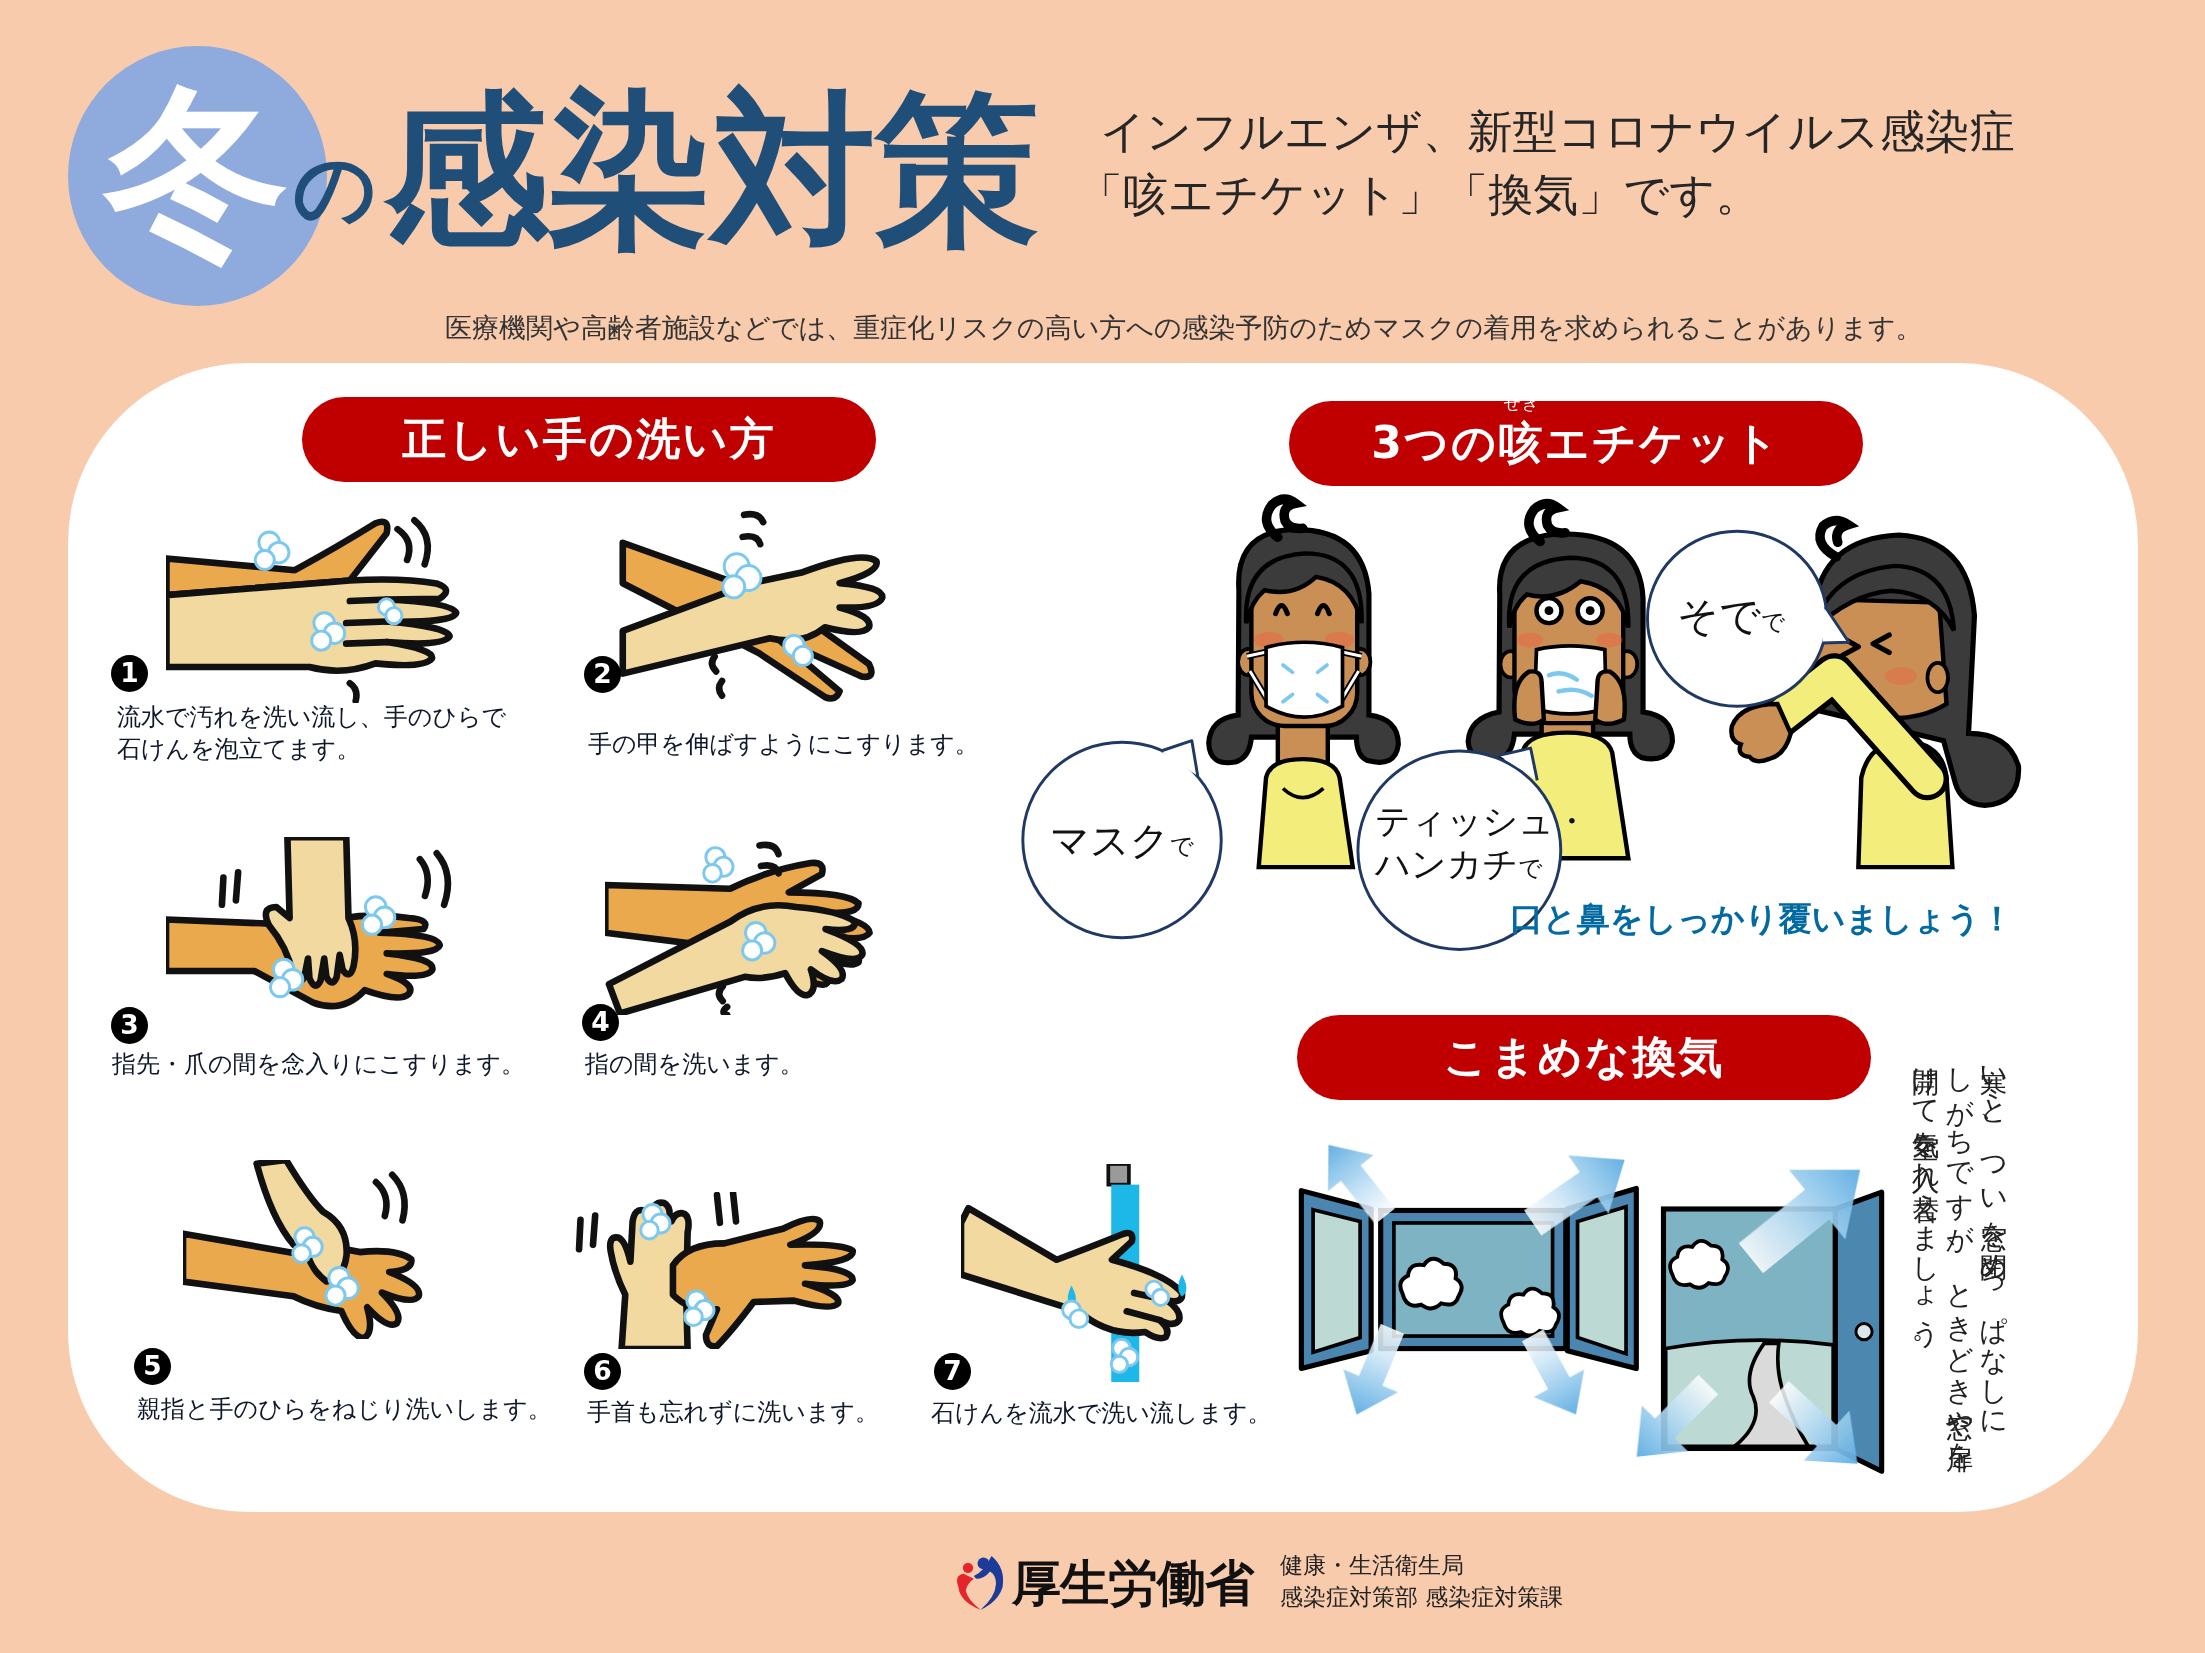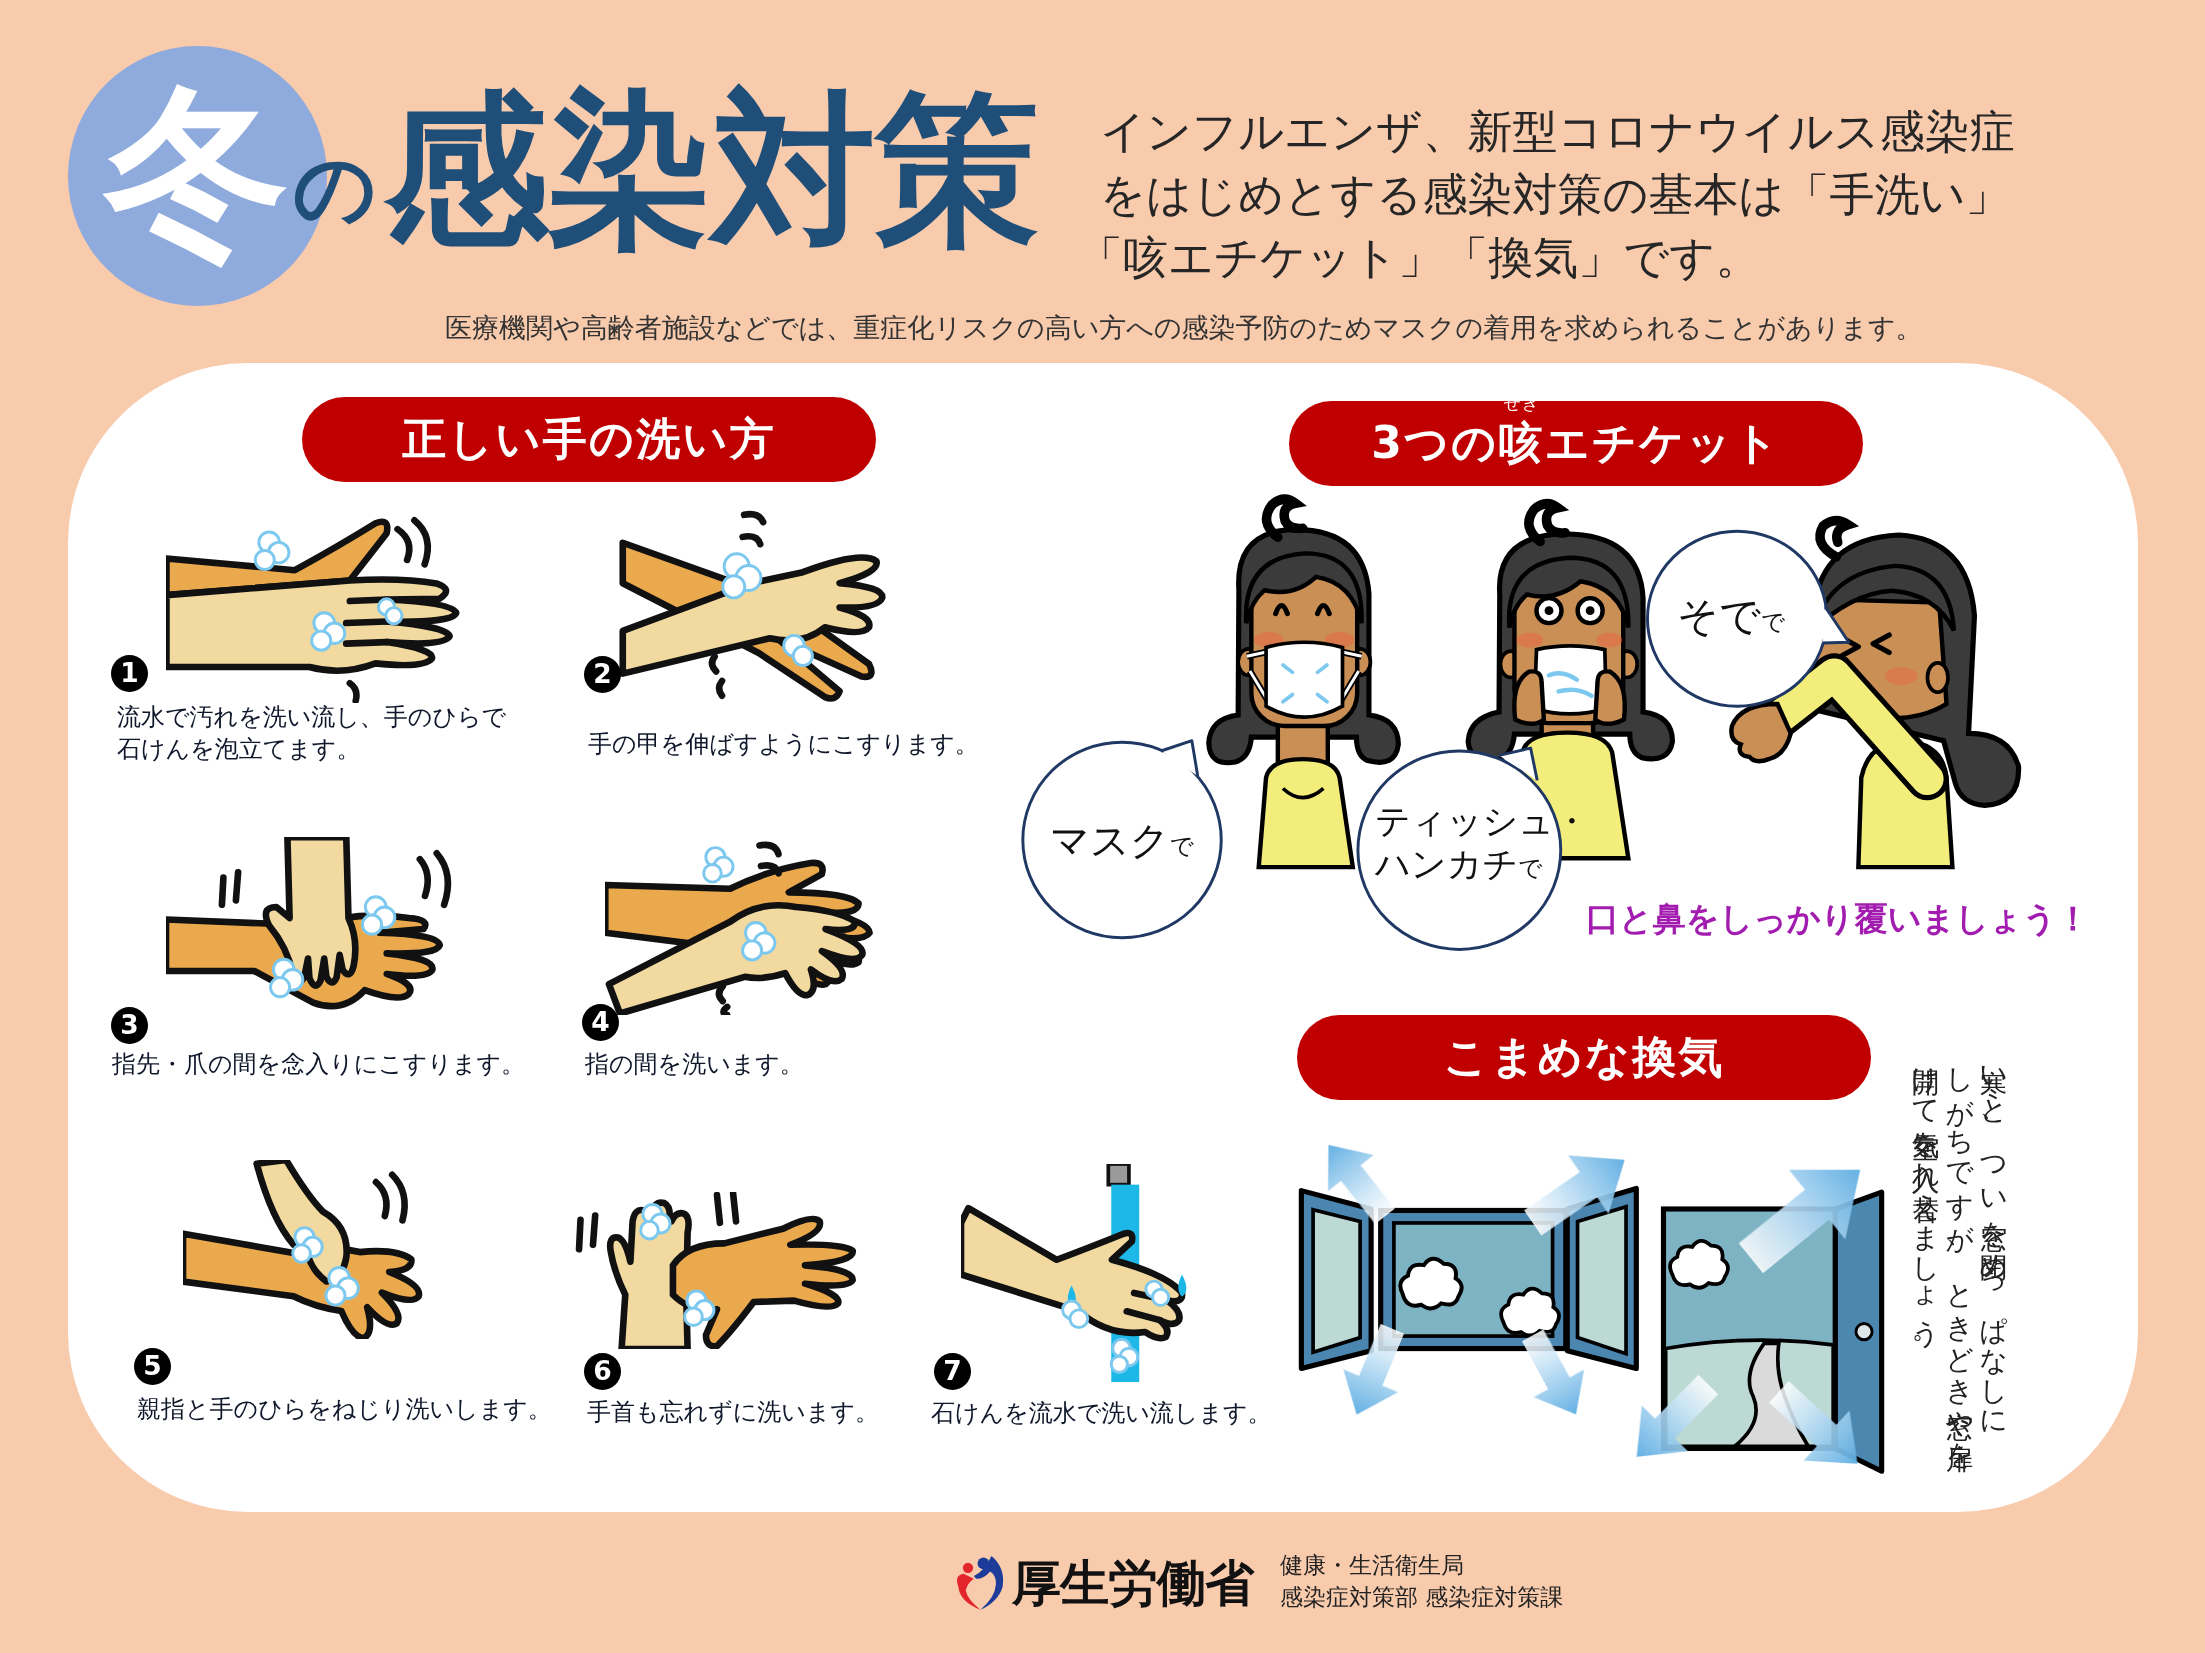--- a/index.html
+++ b/index.html
@@ -38,41 +38,40 @@
        display:flex;align-items:center;justify-content:center;line-height:1;}
   .step-text{font-size:24px;line-height:32px;color:#0f172a;white-space:nowrap;}
 
   .foam circle{fill:#fff;stroke:#7CC8EE;stroke-width:4;}
   .ink{fill:none;stroke:#111;stroke-width:9;stroke-linecap:round;}
   .lt{fill:#F2D9A0;stroke:#111;stroke-width:9;stroke-linejoin:round;}
   .dk{fill:#EBA94D;stroke:#111;stroke-width:9;stroke-linejoin:round;}
 
   .bubble-text{font-size:39px;line-height:43px;color:#111;white-space:nowrap;}
   .bubble-text .sm{font-size:23.5px;}
-  #caption{left:1586px;top:898px;font-size:33px;line-height:41px;font-weight:700;color:#a21caf;white-space:nowrap;}
+  #caption{left:1510px;top:898px;font-size:33px;line-height:41px;font-weight:700;color:#0369a1;white-space:nowrap;}
 
   #vtext{left:1908px;top:1048px;height:434px;writing-mode:vertical-rl;font-size:27.6px;line-height:34px;color:#222;}
   #vtext div{white-space:nowrap;}
 
   #ministry{left:1012px;top:1554px;font-size:49px;line-height:59px;font-weight:700;color:#111;white-space:nowrap;letter-spacing:-0.7px;}
   #division{left:1280px;top:1549px;font-size:23px;line-height:32px;color:#222;}
   #division div{white-space:nowrap;}
 </style>
 </head>
 <body>
 
 <div id="badge" class="abs">
   <span>冬</span>
 </div>
 <div id="particle" class="abs">の</div>
 <div id="title-main" class="abs nowrap">感染対策</div>
 
 <div id="intro" class="abs">
   <div>インフルエンザ、新型コロナウイルス感染症</div>
-  <div>をはじめとする感染対策の基本は「手洗い」</div>
   <div class="l3">「咳エチケット」「換気」です。</div>
 </div>
 <div id="notice" class="abs">医療機関や高齢者施設などでは、重症化リスクの高い方への感染予防のためマスクの着用を求められることがあります。</div>
 
 <div id="panel" class="abs"></div>
 
 <div id="pill-hand" class="abs pill">
   <span>正しい手の洗い方</span>
 </div>
 <div id="pill-cough" class="abs pill">

